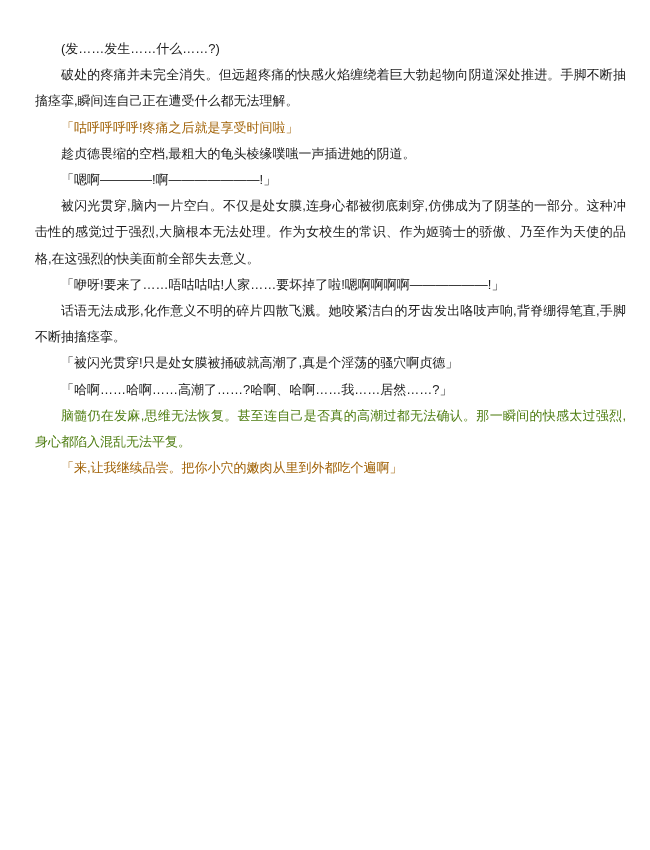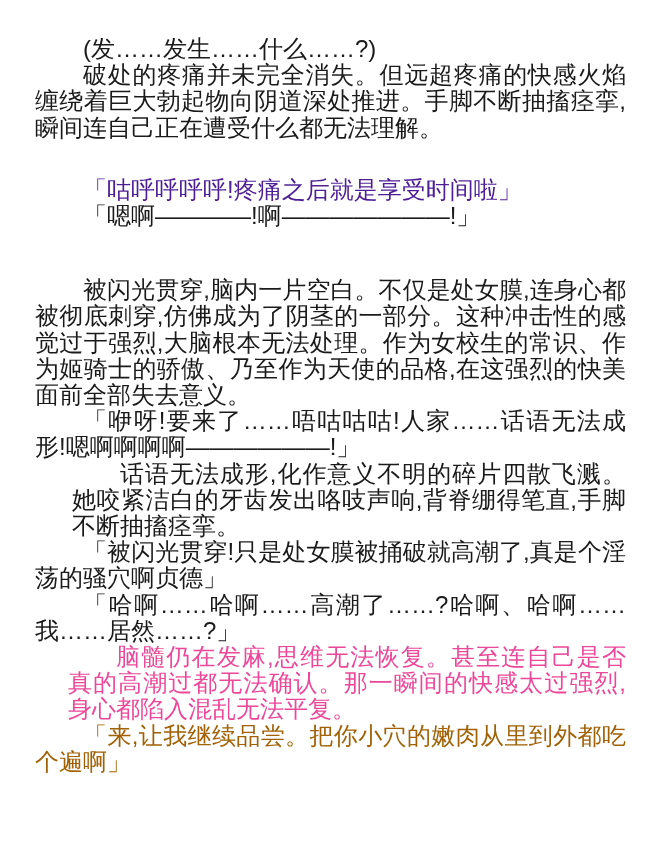--- a/index.html
+++ b/index.html
@@ -16,37 +16,38 @@
     box-sizing: border-box;
     width: 650px;
     height: 850px;
     background: #ffffff;
     padding: 36px 24px 0 35px;
   }
   .reader-page p {
     margin: 0;
     padding: 0;
     font-family: "Liberation Sans", "DejaVu Sans", sans-serif;
-    font-size: 24px;
+    font-size: 13px;
     line-height: 26.2px;
     color: #1a1a1a;
     text-indent: 2em;
     text-align: justify;
     word-break: break-all;
     overflow-wrap: break-word;
   }
 </style>
 </head>
 <body style="background: rgb(255, 255, 255);">
 
 <div class="reader-page">
   <p style="color: rgb(26, 26, 26);">(发……发生……什么……?)</p>
   <p style="color: rgb(26, 26, 26);">破处的疼痛并未完全消失。但远超疼痛的快感火焰缠绕着巨大勃起物向阴道深处推进。手脚不断抽搐痉挛,瞬间连自己正在遭受什么都无法理解。</p>
-  <p style="color: #4c1d95; margin-top: 36px;">「咕呼呼呼呼!疼痛之后就是享受时间啦」</p>
+  <p style="color: #a16207;">「咕呼呼呼呼!疼痛之后就是享受时间啦」</p>
+  <p style="color: rgb(26, 26, 26);">趁贞德畏缩的空档,最粗大的龟头棱缘噗嗤一声插进她的阴道。</p>
   <p style="color: rgb(26, 26, 26);">「嗯啊————!啊———————!」</p>
-  <p style="color: rgb(26, 26, 26); margin-top: 48px;">被闪光贯穿,脑内一片空白。不仅是处女膜,连身心都被彻底刺穿,仿佛成为了阴茎的一部分。这种冲击性的感觉过于强烈,大脑根本无法处理。作为女校生的常识、作为姬骑士的骄傲、乃至作为天使的品格,在这强烈的快美面前全部失去意义。</p>
-  <p style="color: rgb(26, 26, 26);">「咿呀!要来了……唔咕咕咕!人家……话语无法成形!嗯啊啊啊啊——————!」</p>
-  <p style="color: rgb(26, 26, 26); margin-left: 37px;">话语无法成形,化作意义不明的碎片四散飞溅。她咬紧洁白的牙齿发出咯吱声响,背脊绷得笔直,手脚不断抽搐痉挛。</p>
+  <p style="color: rgb(26, 26, 26);">被闪光贯穿,脑内一片空白。不仅是处女膜,连身心都被彻底刺穿,仿佛成为了阴茎的一部分。这种冲击性的感觉过于强烈,大脑根本无法处理。作为女校生的常识、作为姬骑士的骄傲、乃至作为天使的品格,在这强烈的快美面前全部失去意义。</p>
+  <p style="color: rgb(26, 26, 26);">「咿呀!要来了……唔咕咕咕!人家……要坏掉了啦!嗯啊啊啊啊——————!」</p>
+  <p style="color: rgb(26, 26, 26);">话语无法成形,化作意义不明的碎片四散飞溅。她咬紧洁白的牙齿发出咯吱声响,背脊绷得笔直,手脚不断抽搐痉挛。</p>
   <p style="color: rgb(26, 26, 26);">「被闪光贯穿!只是处女膜被捅破就高潮了,真是个淫荡的骚穴啊贞德」</p>
   <p style="color: rgb(26, 26, 26);">「哈啊……哈啊……高潮了……?哈啊、哈啊……我……居然……?」</p>
-  <p style="color: #ec4899; margin-left: 33px;">脑髓仍在发麻,思维无法恢复。甚至连自己是否真的高潮过都无法确认。那一瞬间的快感太过强烈,身心都陷入混乱无法平复。</p>
+  <p style="color: #4d7c0f;">脑髓仍在发麻,思维无法恢复。甚至连自己是否真的高潮过都无法确认。那一瞬间的快感太过强烈,身心都陷入混乱无法平复。</p>
   <p style="color: #a16207;">「来,让我继续品尝。把你小穴的嫩肉从里到外都吃个遍啊」</p>
 </div>
 
 </body></html>

